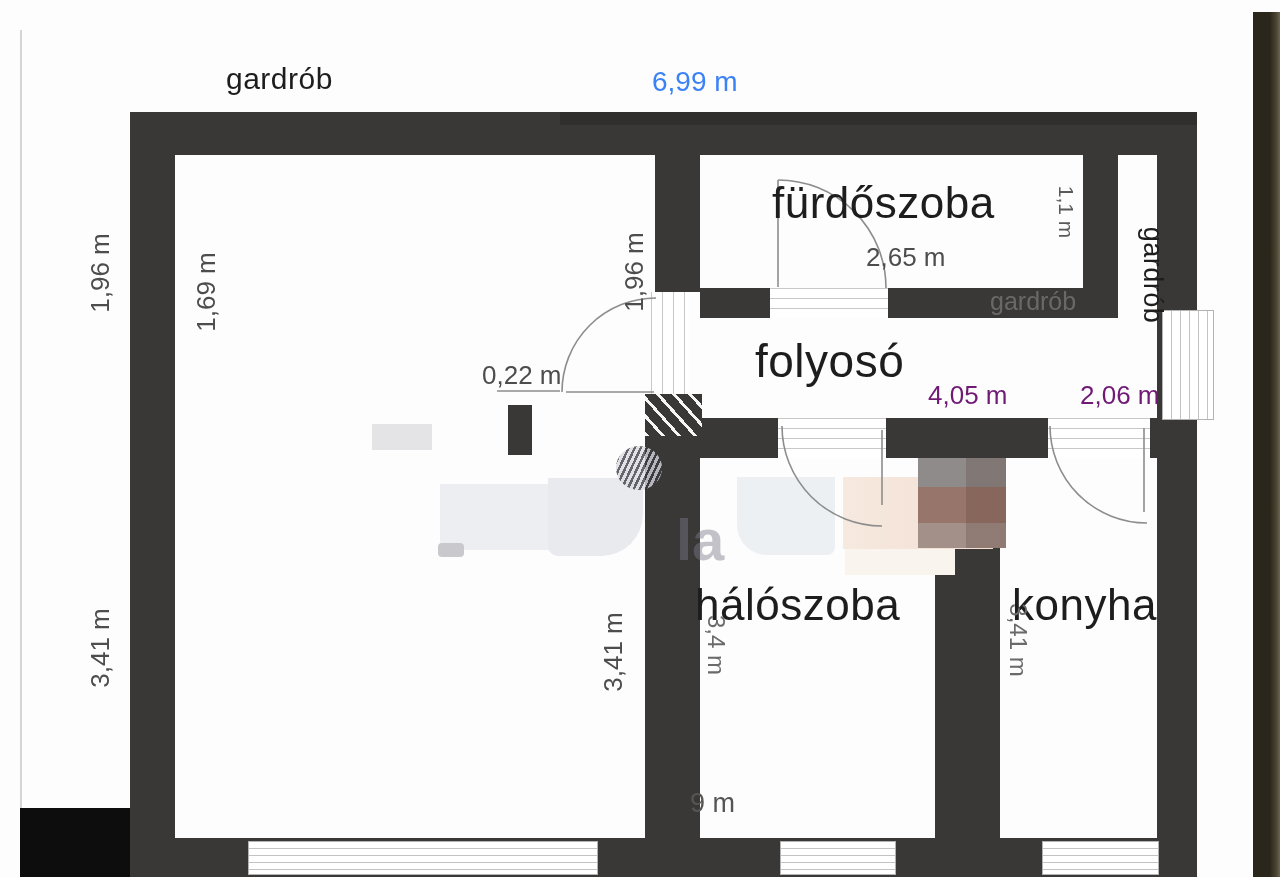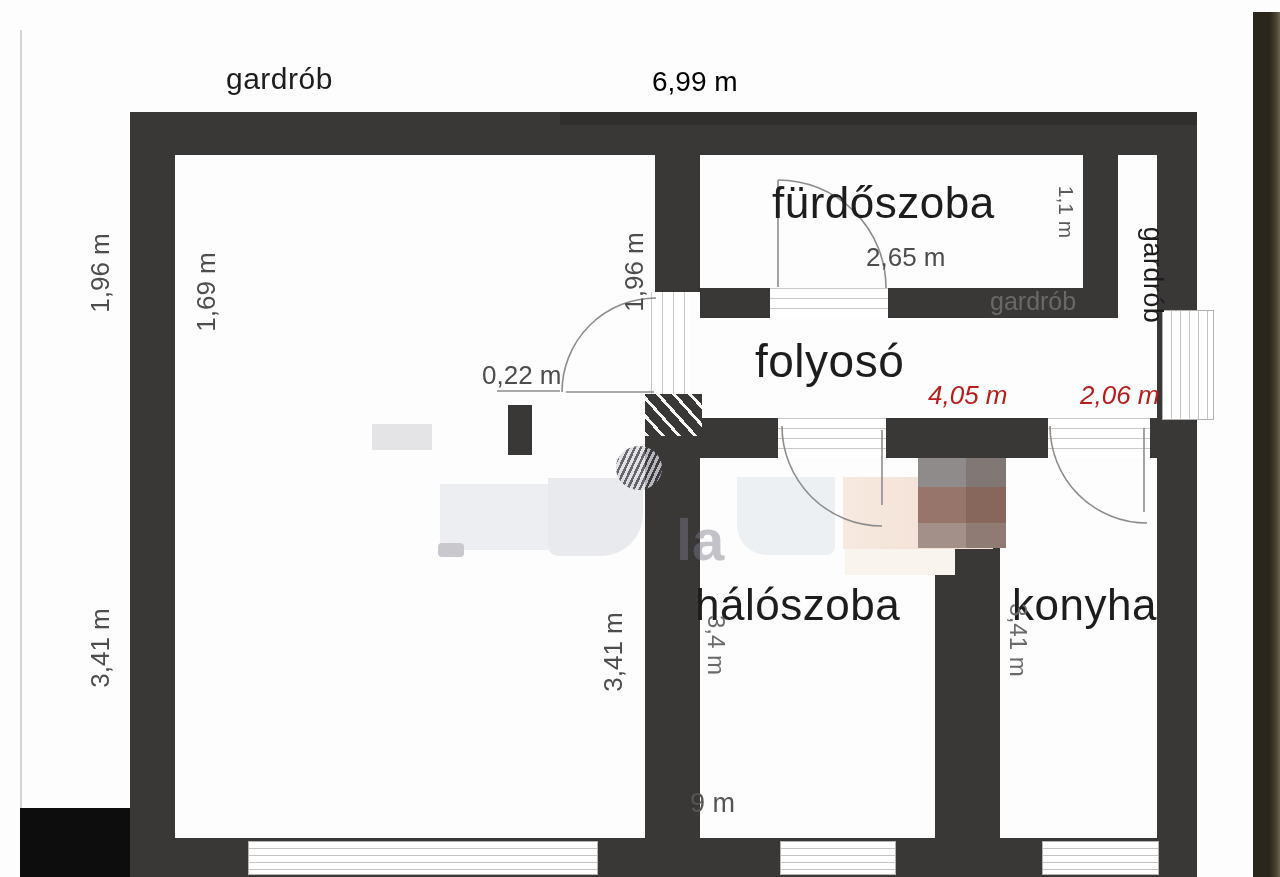--- a/index.html
+++ b/index.html
@@ -19,21 +19,21 @@
       background-image:repeating-linear-gradient(180deg,#c8c8c8 0 1px,transparent 1px 10px);}
   .dv{position:absolute;z-index:3;background:#fff;
       background-image:repeating-linear-gradient(90deg,#c8c8c8 0 1px,transparent 1px 11px);}
   .hatch{position:absolute;z-index:4;background-color:#3a3837;
       background-image:repeating-linear-gradient(48deg,rgba(255,255,255,.95) 0 3px,transparent 3px 12px);}
   
   .patch{position:absolute;z-index:5;}
   
   .room{position:absolute;z-index:8;color:#1d1d1d;font-size:44px;letter-spacing:.5px;white-space:nowrap;}
   .dim{position:absolute;z-index:8;color:#4d4d4d;font-size:26px;white-space:nowrap;}
-  .dim-light{color:#b91c1c;font-style:italic;}
+  .dim-light{color:#701a75;}
   .rot-l{transform:rotate(-90deg);transform-origin:center;text-align:center;}
   .rot-r{transform:rotate(90deg);transform-origin:center;text-align:center;}
   .vbox{display:flex;align-items:center;justify-content:center;}
   .wm-circle{position:absolute;z-index:6;width:46px;height:44px;border-radius:50%;opacity:.78;
       background:repeating-linear-gradient(115deg,#3c3c44 0 2.5px,#d9d9df 2.5px 5.5px);}
   .wm-letters{position:absolute;z-index:6;font-size:58px;font-weight:bold;
       color:rgba(122,122,136,.45);white-space:nowrap;}
   .wm-wall{position:absolute;z-index:6;font-size:25px;color:rgba(205,205,205,.32);white-space:nowrap;}
   svg.overlay{position:absolute;left:0;top:0;z-index:7;}
 </style>
@@ -100,21 +100,21 @@
     <path d="M 497 391 H 560"></path>
   </svg>
 
   <div class="room" style="left:772px;top:178px;">fürdőszoba</div>
   <div class="room" style="left:755px;top:334px;font-size:46px;">folyosó</div>
   <div class="room" style="left:1012px;top:580px;">konyha</div>
   <div class="room" style="left:695px;top:580px;">hálószoba</div>
   <div class="room" style="left:226px;top:62px;font-size:30px;">gardrób</div>
   <div class="room vbox rot-r" style="left:1060px;top:260px;width:185px;height:30px;font-size:27px;">gardrób</div>
 
-  <div class="dim" style="left:652px;top:66px;font-size:28px;color:#000000;">6,99 m</div>
+  <div class="dim" style="left:652px;top:66px;font-size:28px;color:#3b82f6;">6,99 m</div>
   <div class="dim vbox rot-l" style="left:50px;top:259px;width:100px;height:28px;">1,96 m</div>
   <div class="dim vbox rot-l" style="left:156px;top:278px;width:100px;height:28px;">1,69 m</div>
   <div class="dim vbox rot-l" style="left:50px;top:634px;width:100px;height:28px;">3,41 m</div>
   <div class="dim vbox rot-l" style="left:563px;top:638px;width:100px;height:28px;">3,41 m</div>
   <div class="dim vbox rot-l" style="left:584px;top:258px;width:100px;height:28px;">1,96 m</div>
   <div class="dim" style="left:482px;top:360px;">0,22 m</div>
   <div class="dim" style="left:866px;top:242px;">2,65 m</div>
   <div class="dim vbox rot-r" style="left:1021px;top:200px;width:90px;height:24px;font-size:21px;color:#5a5a5a;">1,1 m</div>
   <div class="dim dim-light" style="left:928px;top:380px;">4,05 m</div>
   <div class="dim dim-light" style="left:1080px;top:380px;">2,06 m</div>

